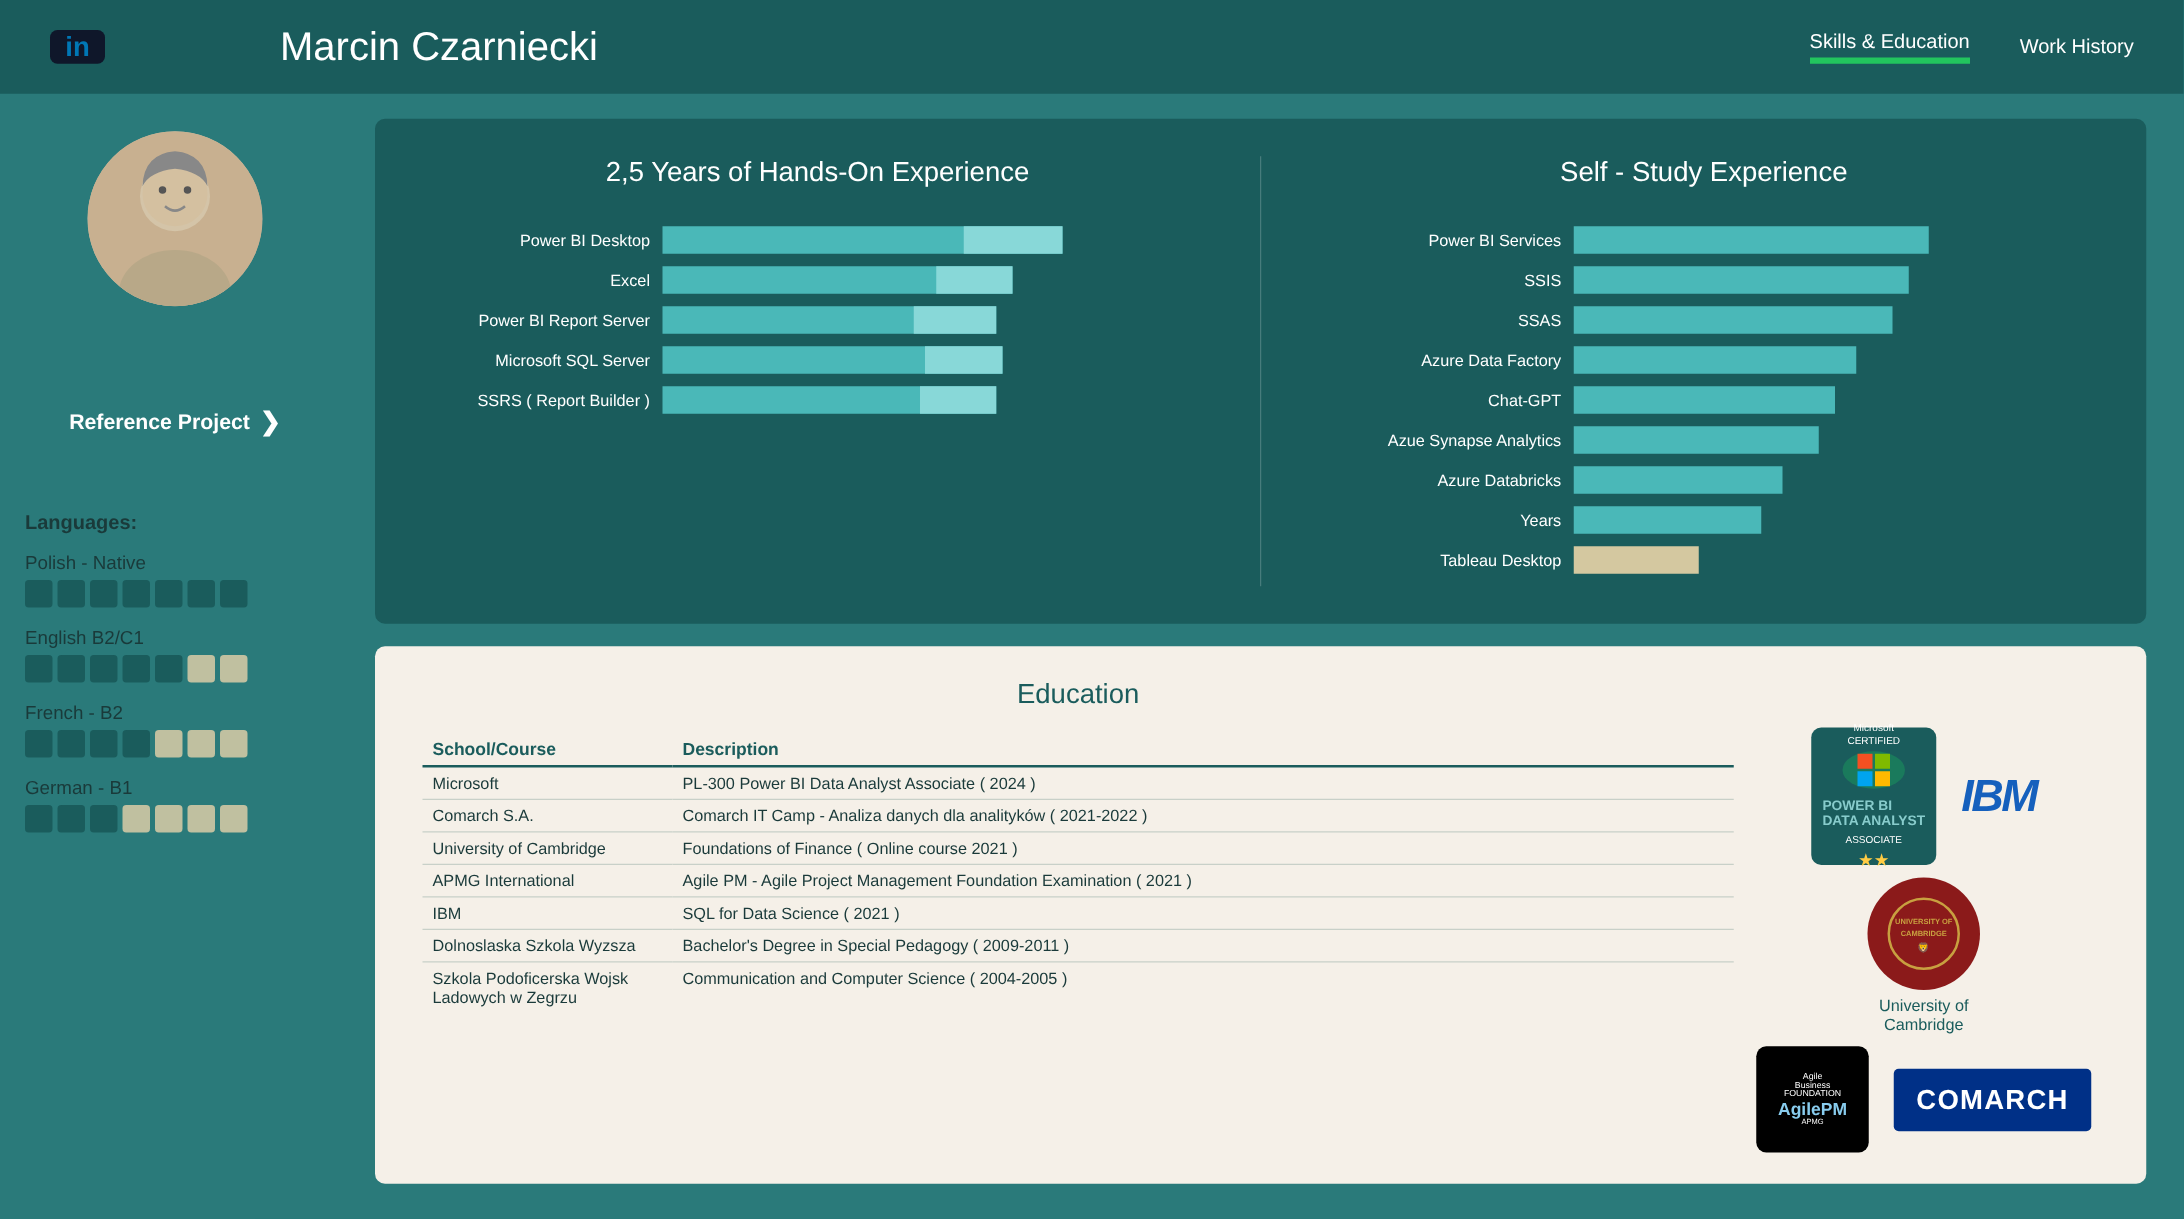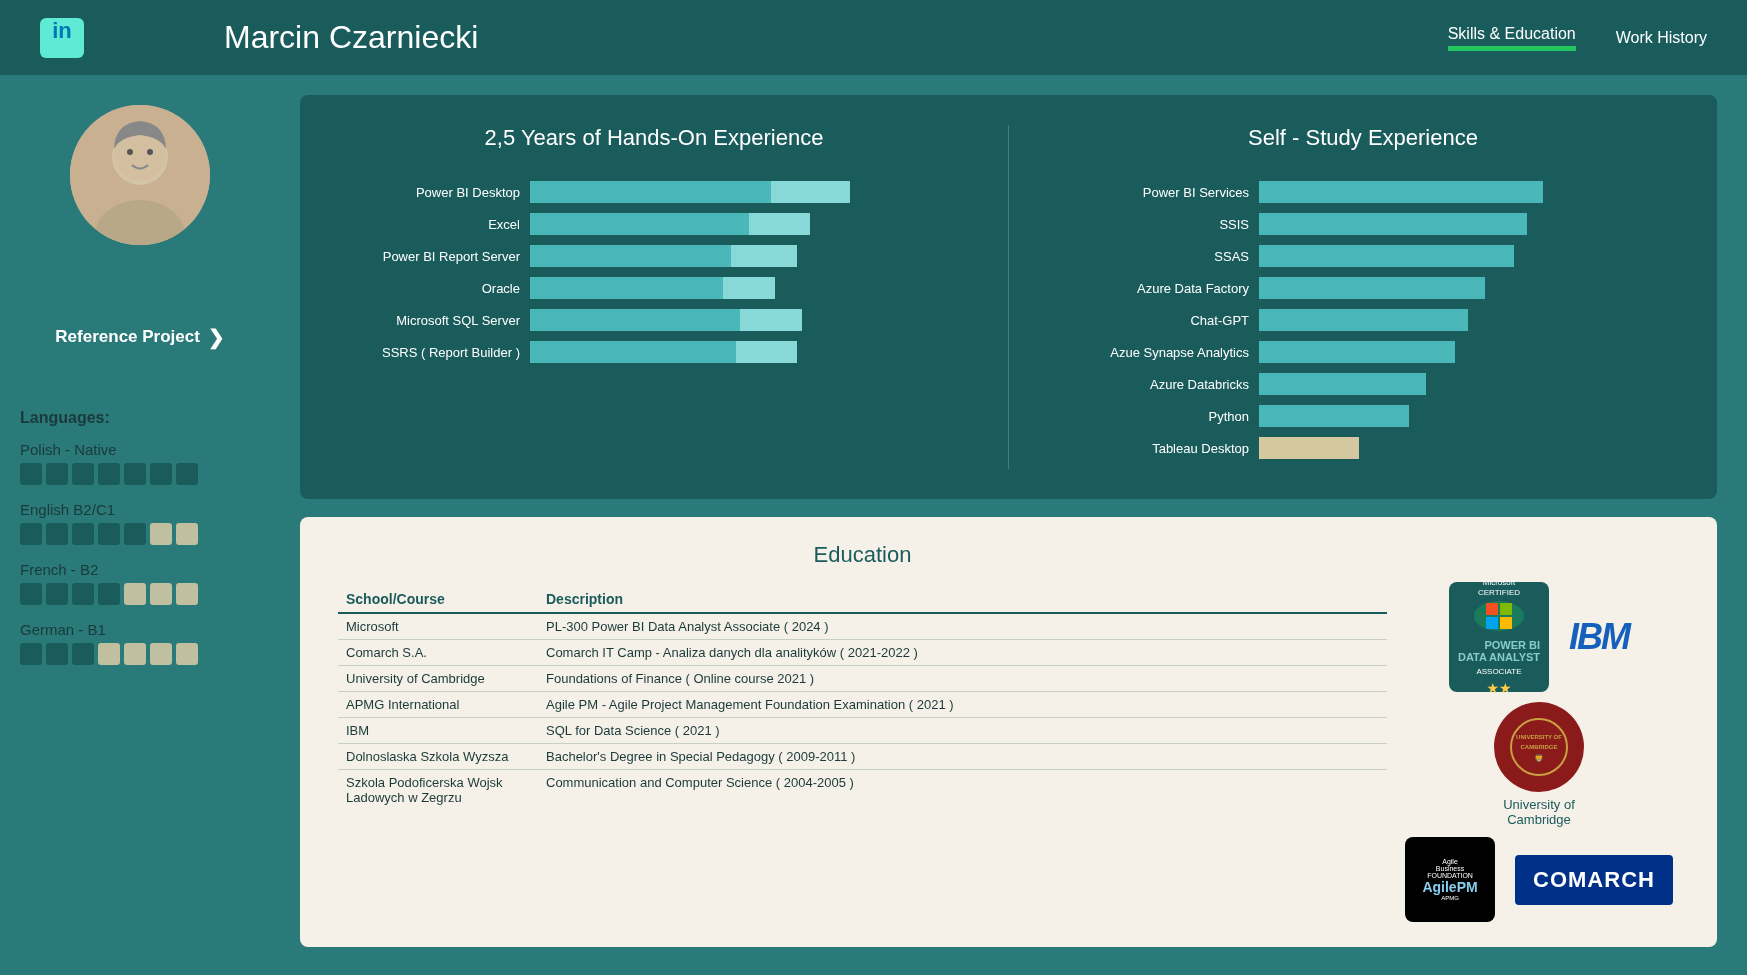--- a/index.html
+++ b/index.html
@@ -16,25 +16,25 @@
     .header {
       background: #1a5c5c;
       display: flex;
       align-items: center;
       padding: 0 40px;
       height: 75px;
       position: relative;
     }
     .linkedin-icon {
       width: 44px;
-      height: 40px;
-      background: #5eead4;
+      height: 27px;
+      background: #0f172a;
       border-radius: 6px;
       display: flex;
-      align-items: flex-start;
+      align-items: flex-end;
       justify-content: center;
       font-weight: bold;
       font-size: 22px;
       color: #0077b5;
       flex-shrink: 0;
     }
     .header-name {
       color: white;
       font-size: 32px;
       font-weight: 400;
@@ -280,21 +280,21 @@
     .ms-badge-title {
       color: white;
       font-size: 8px;
       text-align: center;
       line-height: 1.2;
     }
     .ms-badge-main {
       color: #88cccc;
       font-size: 11px;
       font-weight: bold;
-      text-align: right;
+      text-align: left;
       margin: 4px 0;
     }
     .ms-badge-sub {
       color: white;
       font-size: 8px;
       text-align: center;
     }
     .ms-badge-stars {
       color: #ffcc44;
       font-size: 14px;
@@ -481,27 +481,20 @@
           </div>
         </div>
         <div class="bar-row">
           <div class="bar-label">Power BI Report Server</div>
           <div class="bar-track">
             <div class="bar-bg" style="width:61%"></div>
             <div class="bar-accent" style="left:46%;width:15%"></div>
           </div>
         </div>
         <div class="bar-row">
-          <div class="bar-label">Oracle</div>
-          <div class="bar-track">
-            <div class="bar-bg" style="width:56%"></div>
-            <div class="bar-accent" style="left:44%;width:12%"></div>
-          </div>
-        </div>
-        <div class="bar-row">
           <div class="bar-label">Microsoft SQL Server</div>
           <div class="bar-track">
             <div class="bar-bg" style="width:62%"></div>
             <div class="bar-accent" style="left:48%;width:14%"></div>
           </div>
         </div>
         <div class="bar-row">
           <div class="bar-label">SSRS ( Report Builder )</div>
           <div class="bar-track">
             <div class="bar-bg" style="width:61%"></div>
@@ -551,21 +544,21 @@
             <div class="bar-bg" style="width:47%"></div>
           </div>
         </div>
         <div class="bar-row">
           <div class="bar-label-right">Azure Databricks</div>
           <div class="bar-track">
             <div class="bar-bg" style="width:40%"></div>
           </div>
         </div>
         <div class="bar-row">
-          <div class="bar-label-right">Python</div>
+          <div class="bar-label-right">Years</div>
           <div class="bar-track">
             <div class="bar-bg" style="width:36%"></div>
           </div>
         </div>
         <div class="bar-row">
           <div class="bar-label-right">Tableau Desktop</div>
           <div class="bar-track">
             <div class="bar-bg" style="width:24%;background:#d4c8a0;"></div>
           </div>
         </div>

